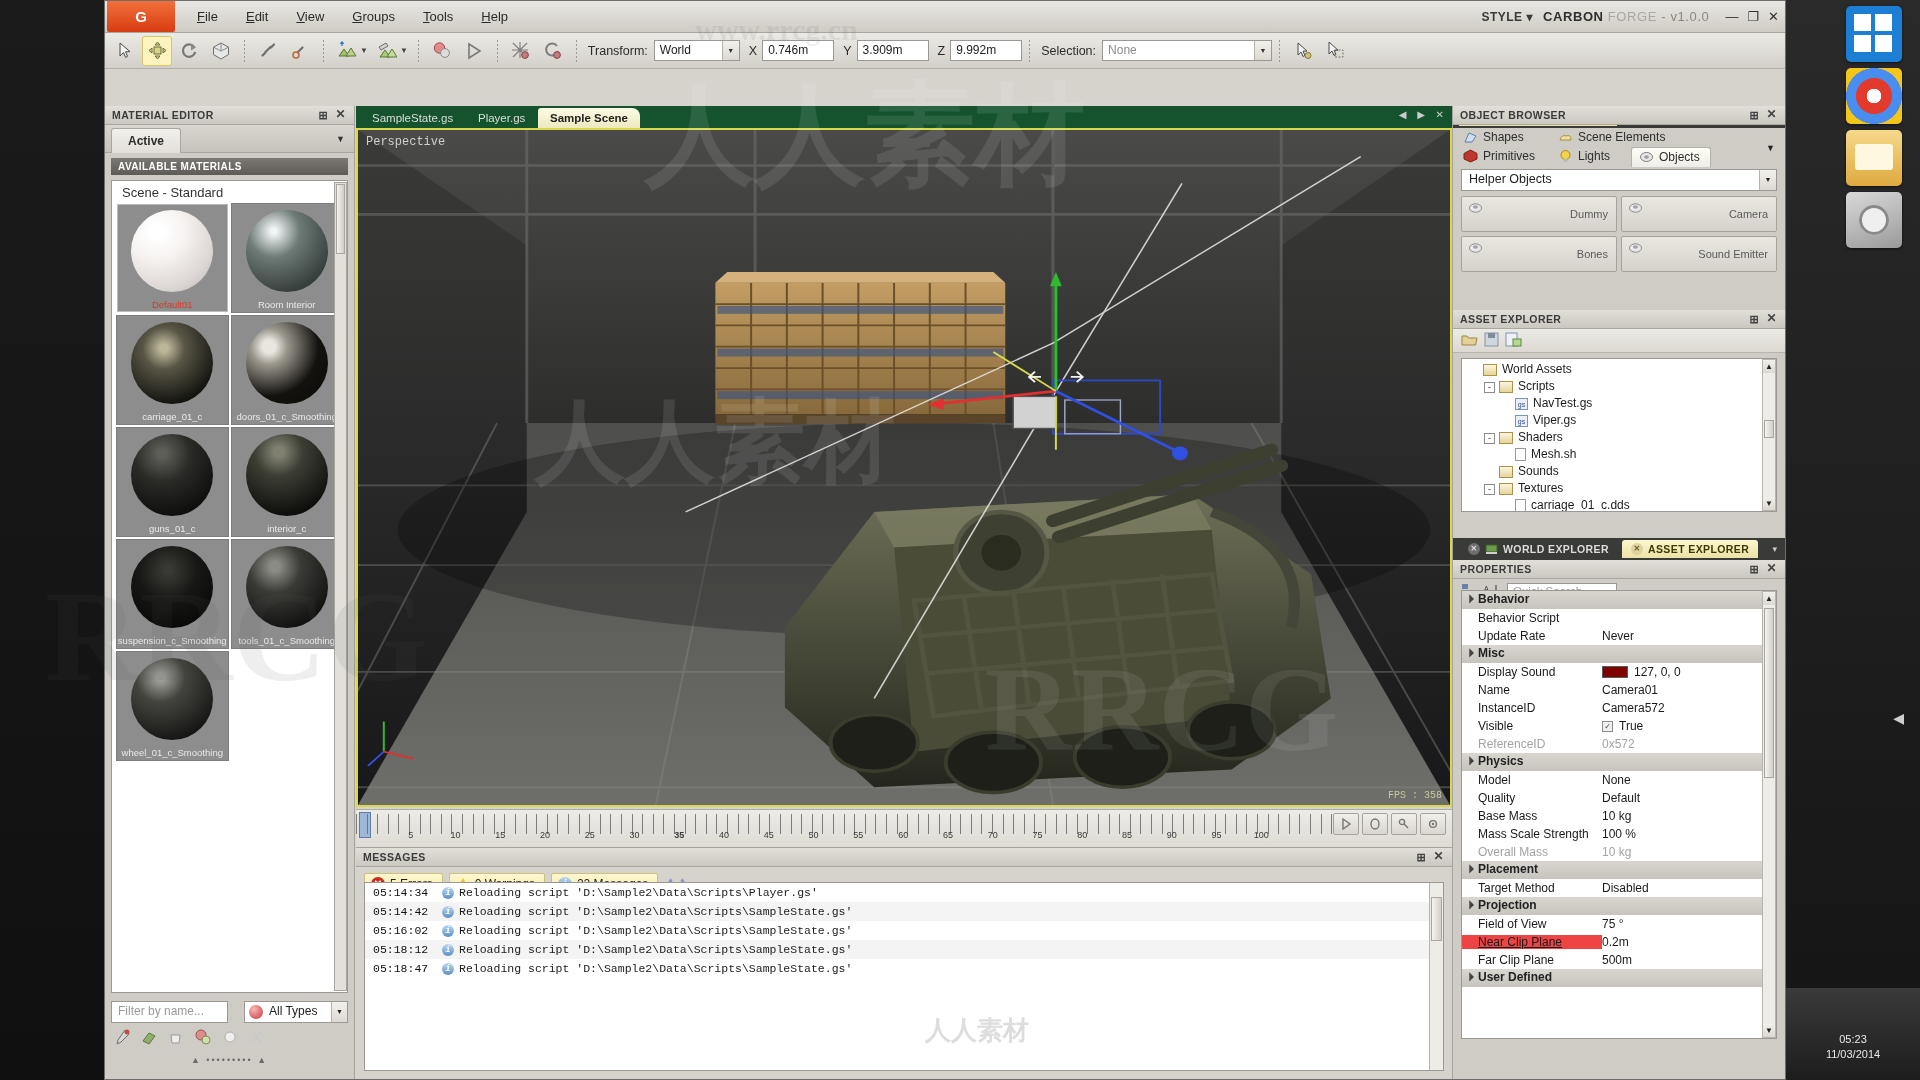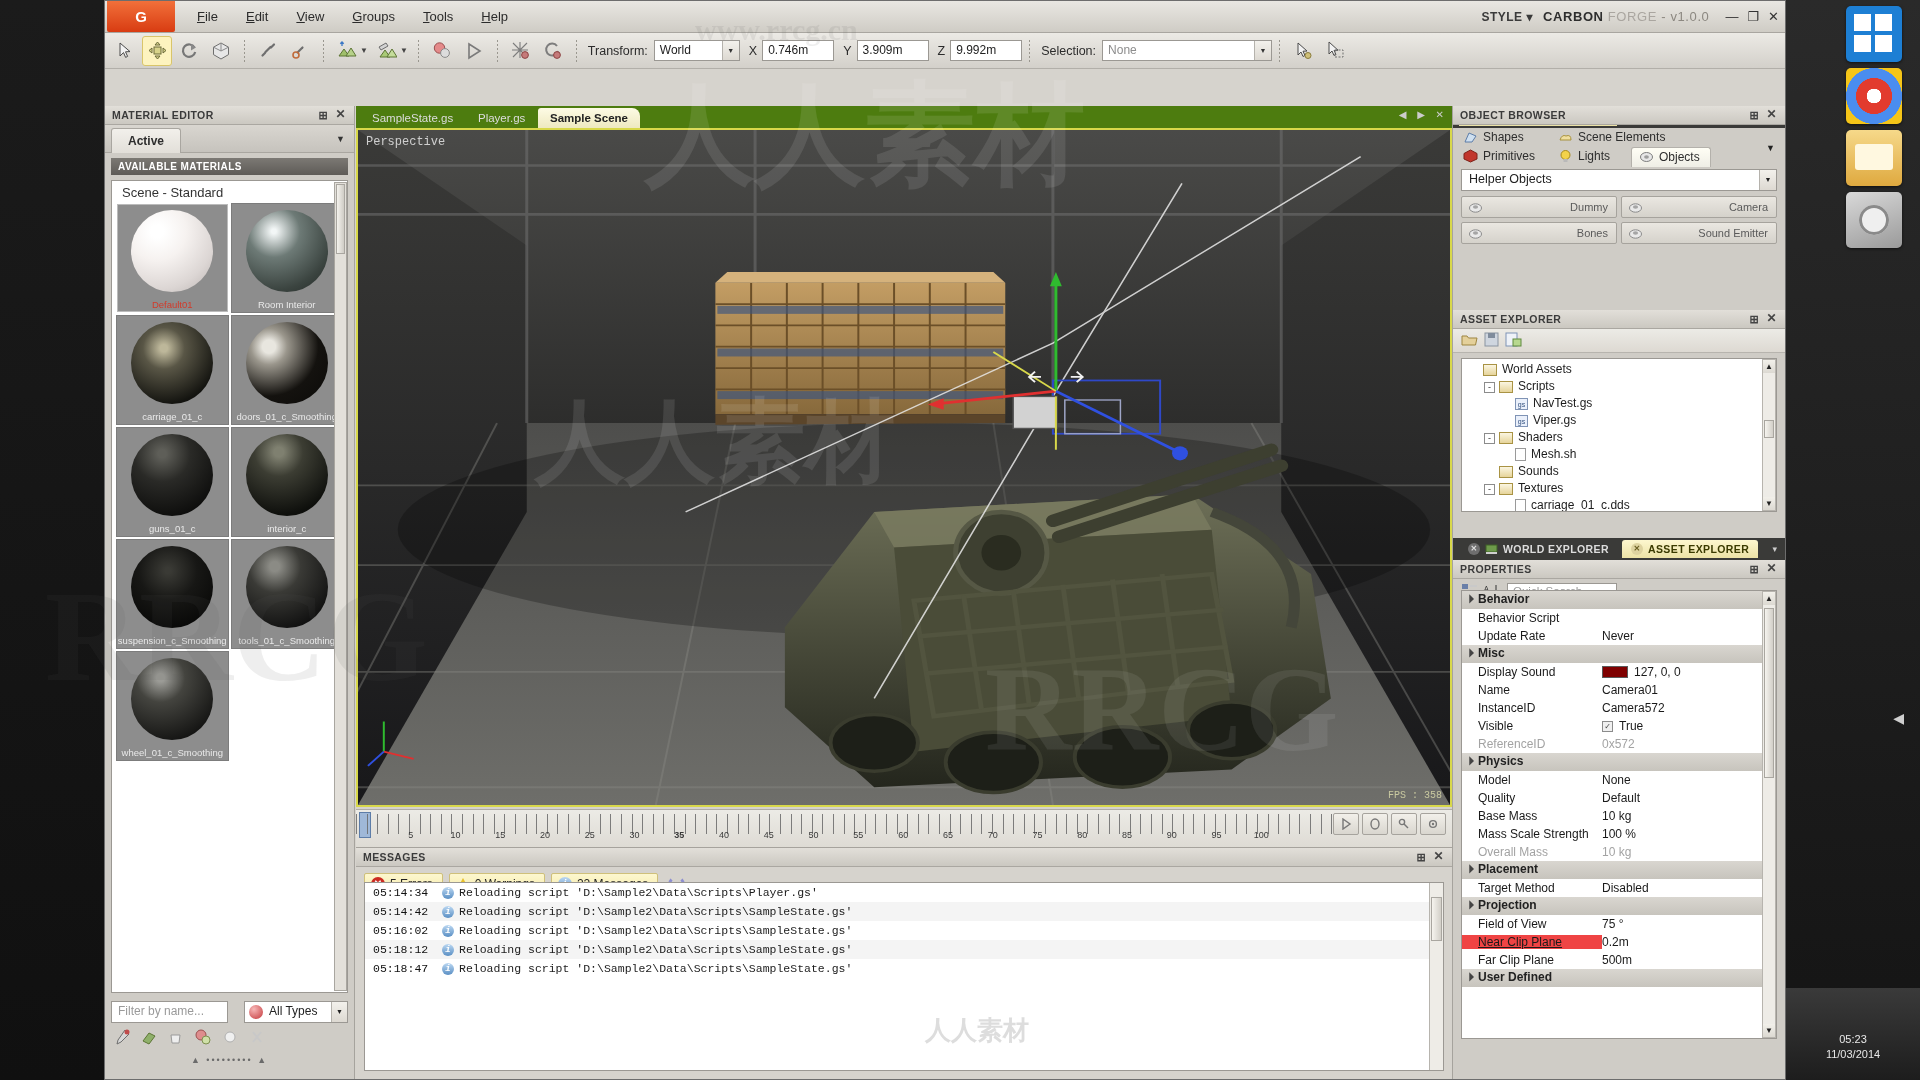--- a/index.html
+++ b/index.html
@@ -119,21 +119,21 @@
                         background:radial-gradient(circle at 35% 30%,#f7b7b7,#c4383b); }
   .me-filter .ft .arw { position:absolute; right:0; top:0; width:16px; height:20px;
                         background:linear-gradient(180deg,#f3f1ec,#ddd9d2); border-left:1px solid #b5b2ac;
                         font-size:7px; text-align:center; line-height:20px; }
   .me-tools { position:absolute; left:8px; bottom:30px; display:flex; gap:9px; align-items:center; }
   .me-grip { position:absolute; left:0; right:0; bottom:14px; height:10px; text-align:center;
              color:#6b6b6b; font-size:9px; letter-spacing:2px; }
 
   
   #vpwrap { position:absolute; left:251px; top:105px; right:333px; bottom:232px; background:#d6d3cd; }
-  .vp-tabs { height:33px; background:#4d7c0f; position:relative; }
+  .vp-tabs { height:33px; background:#14532d; position:relative; }
   .vp-tab { position:absolute; top:2px; height:20px; font-size:11.5px; color:#ddd;
             line-height:20px; padding:0 12px; }
   .vp-tab.act { background:linear-gradient(180deg,#fdfbe5,#eee9c0); color:#222; font-weight:bold;
                 border-radius:3px 8px 0 0; }
   .vp-tabbtns { position:absolute; right:4px; top:3px; color:#ccc; font-size:10px; letter-spacing:4px; }
   .vp { position:absolute; left:0; right:0; top:22px; bottom:40px;
         border:2px solid #d8d84a; background:#000; overflow:hidden; }
   .vp-label { position:absolute; left:8px; top:5px; color:#cfcfcf; font-size:12px;
               font-family:"Liberation Mono", monospace; z-index:8; }
   .vp-fps { position:absolute; right:8px; bottom:4px; color:#c9c9a0; font-size:10px;
@@ -190,21 +190,21 @@
   .ob-tab.active { background:linear-gradient(180deg,#fffef5,#efeee6); border:1px solid #b4b1ab;
                    border-bottom:none; border-radius:3px 3px 0 0; padding:2px 10px 3px 7px; font-weight:normal; }
   .ob-allcaret { position:absolute; right:10px; top:18px; font-size:9px; }
   .ob-body { padding:0 8px; }
   .ob-combo { height:22px; background:#fff; border:1px solid #9b9893; font-size:12.5px;
               padding:2px 0 0 7px; position:relative; }
   .ob-combo .arw { position:absolute; right:0; top:0; width:17px; height:20px;
                    background:linear-gradient(180deg,#f3f1ec,#ddd9d2); border-left:1px solid #b5b2ac;
                    font-size:7px; text-align:center; line-height:20px; }
   .ob-grid { display:grid; grid-template-columns:1fr 1fr; gap:4px; margin-top:5px; }
-  .ob-btn { height:22px; background:linear-gradient(180deg,#eae7e1,#d5d2cb); border:1px solid #a6a39d;
+  .ob-btn { height:36px; background:linear-gradient(180deg,#eae7e1,#d5d2cb); border:1px solid #a6a39d;
             border-radius:2px; font-size:11px; color:#5a5a5a; display:flex; align-items:center;
             justify-content:flex-end; padding-right:8px; position:relative; }
   .ob-btn .gl { position:absolute; left:6px; top:3px; width:15px; height:15px; }
 
   .docktabs { height:22px; background:#3a3a38; display:flex; align-items:center; padding-left:6px; gap:4px; }
   .dt { height:18px; font-size:10.5px; font-weight:bold; letter-spacing:.4px; color:#ddd;
         display:flex; align-items:center; gap:5px; padding:0 9px; }
   .dt.act { background:linear-gradient(180deg,#fdf7cf,#ece2a6); color:#3a3a00; border-radius:3px 3px 0 0; }
   .dt .cx { width:12px; height:12px; border-radius:50%; background:#6e6e6e; color:#ddd;
             font-size:8px; text-align:center; line-height:12px; }

